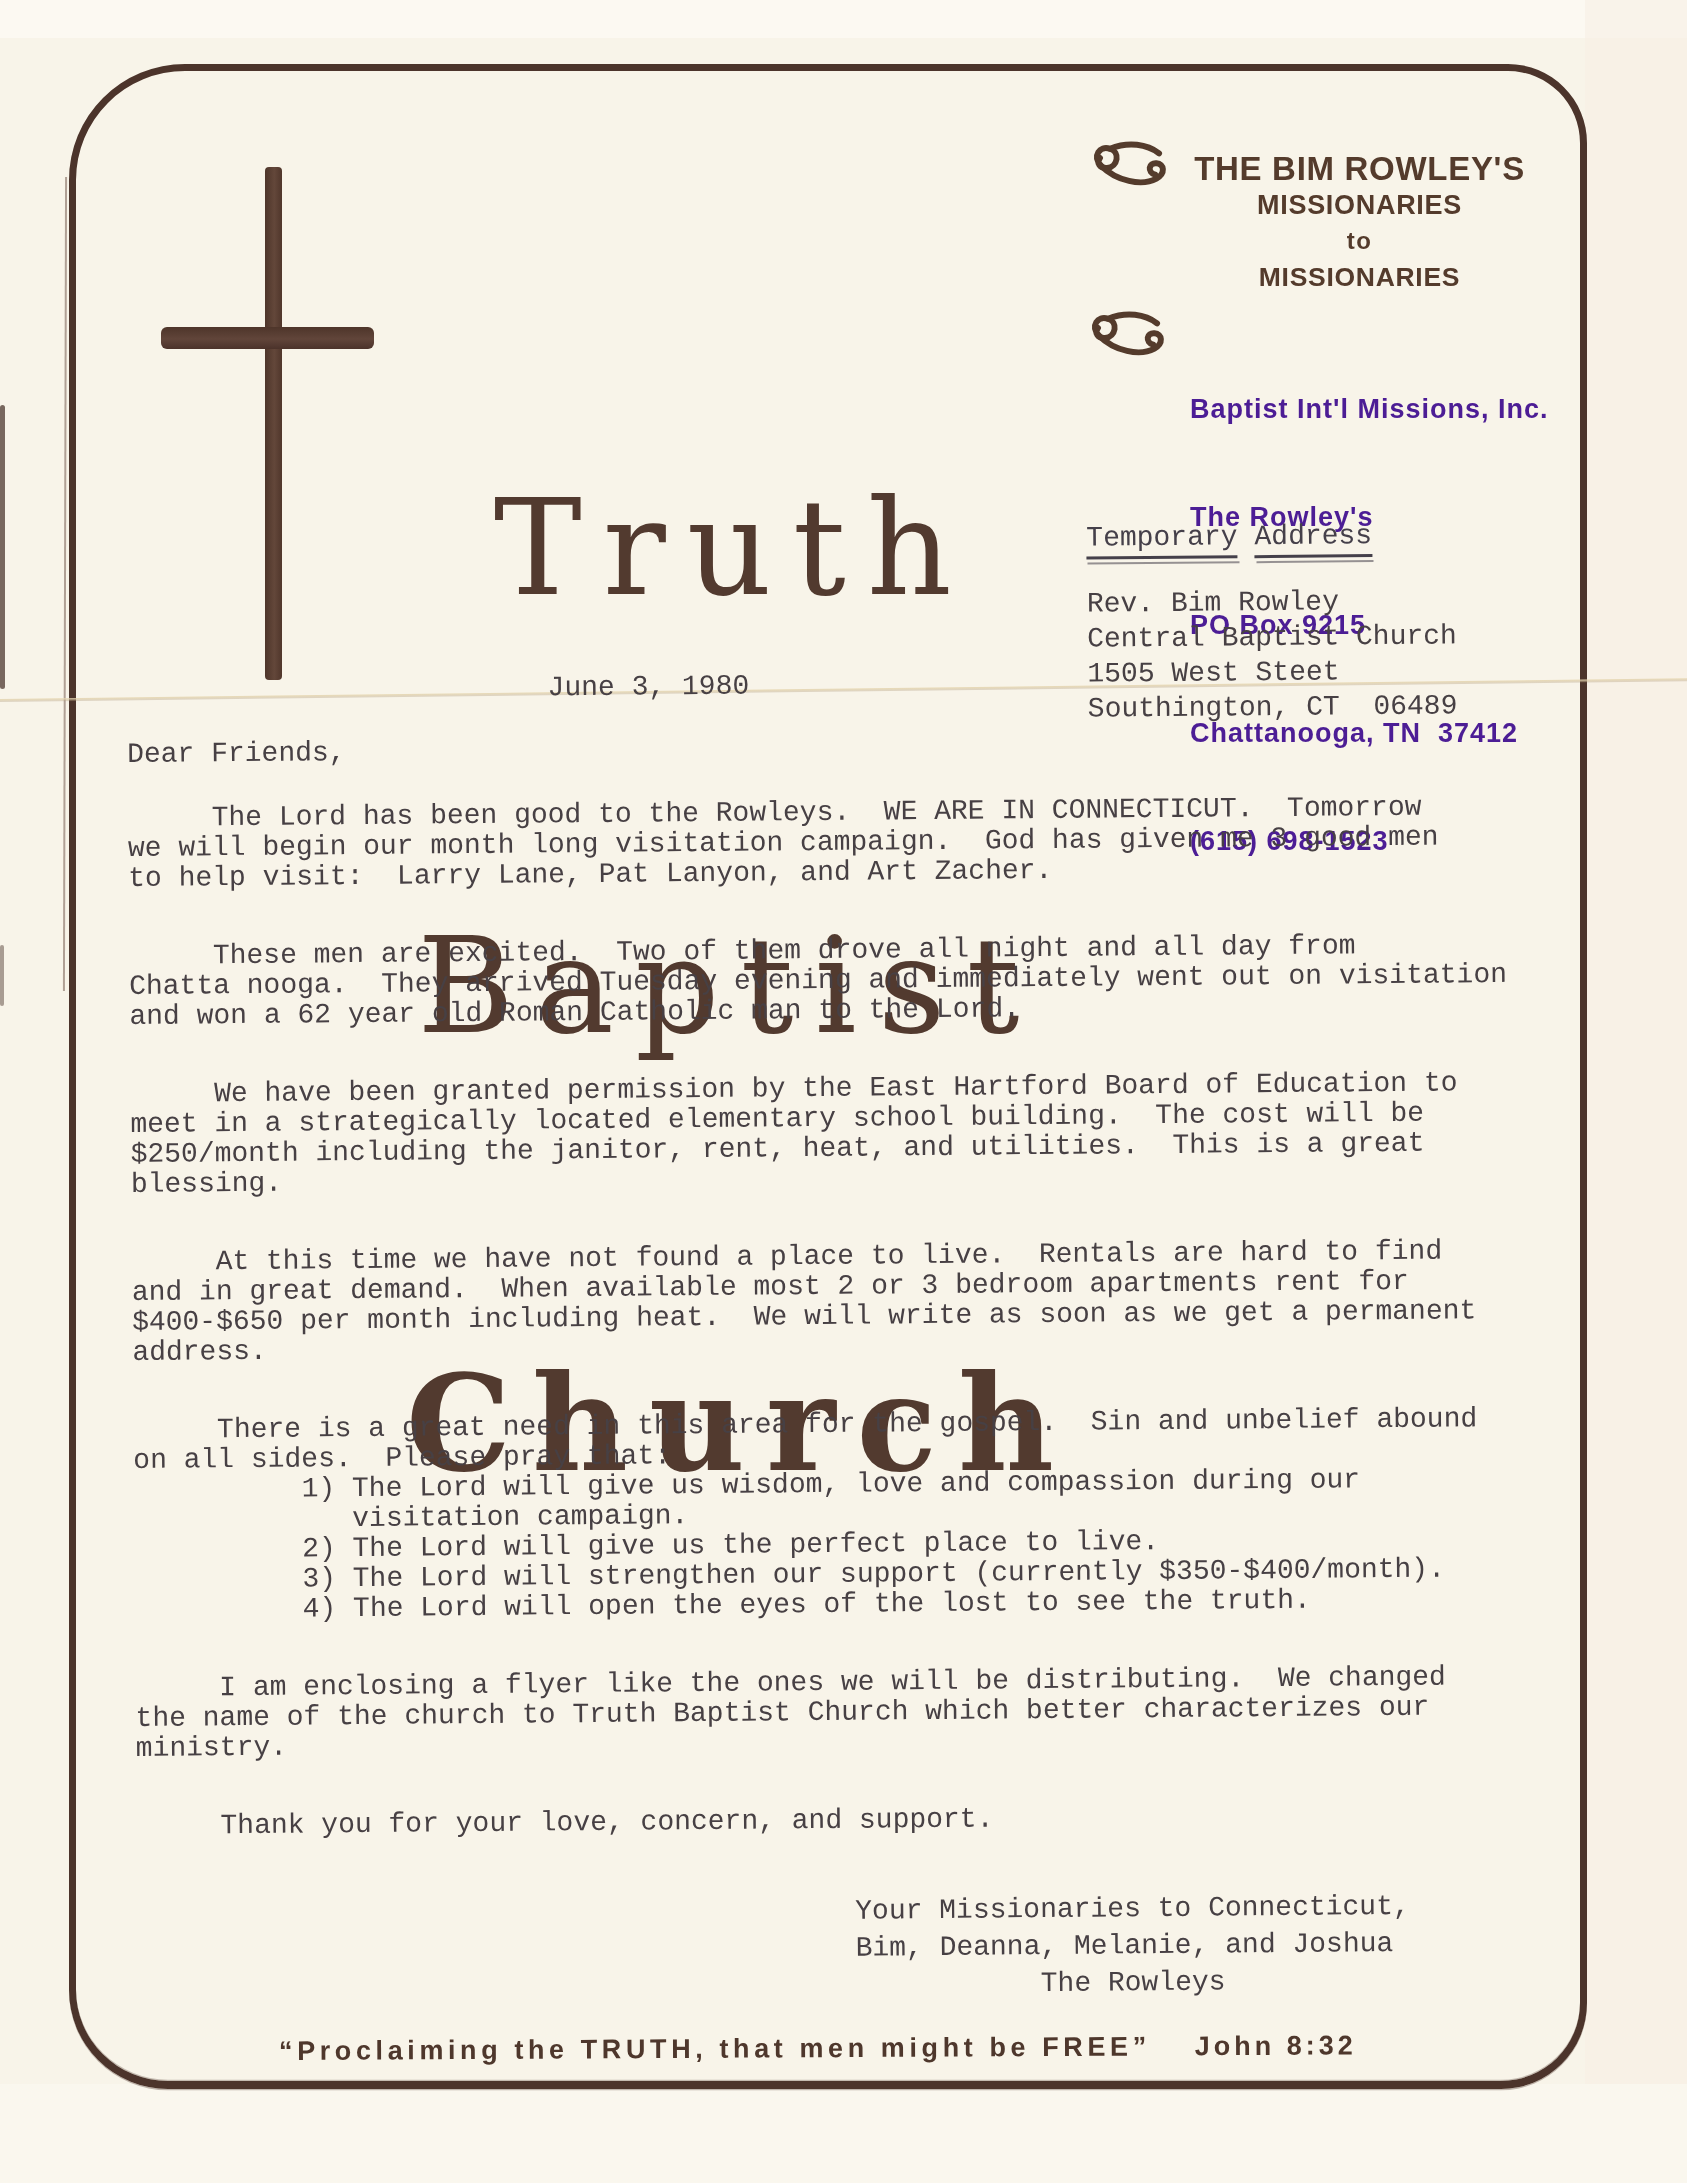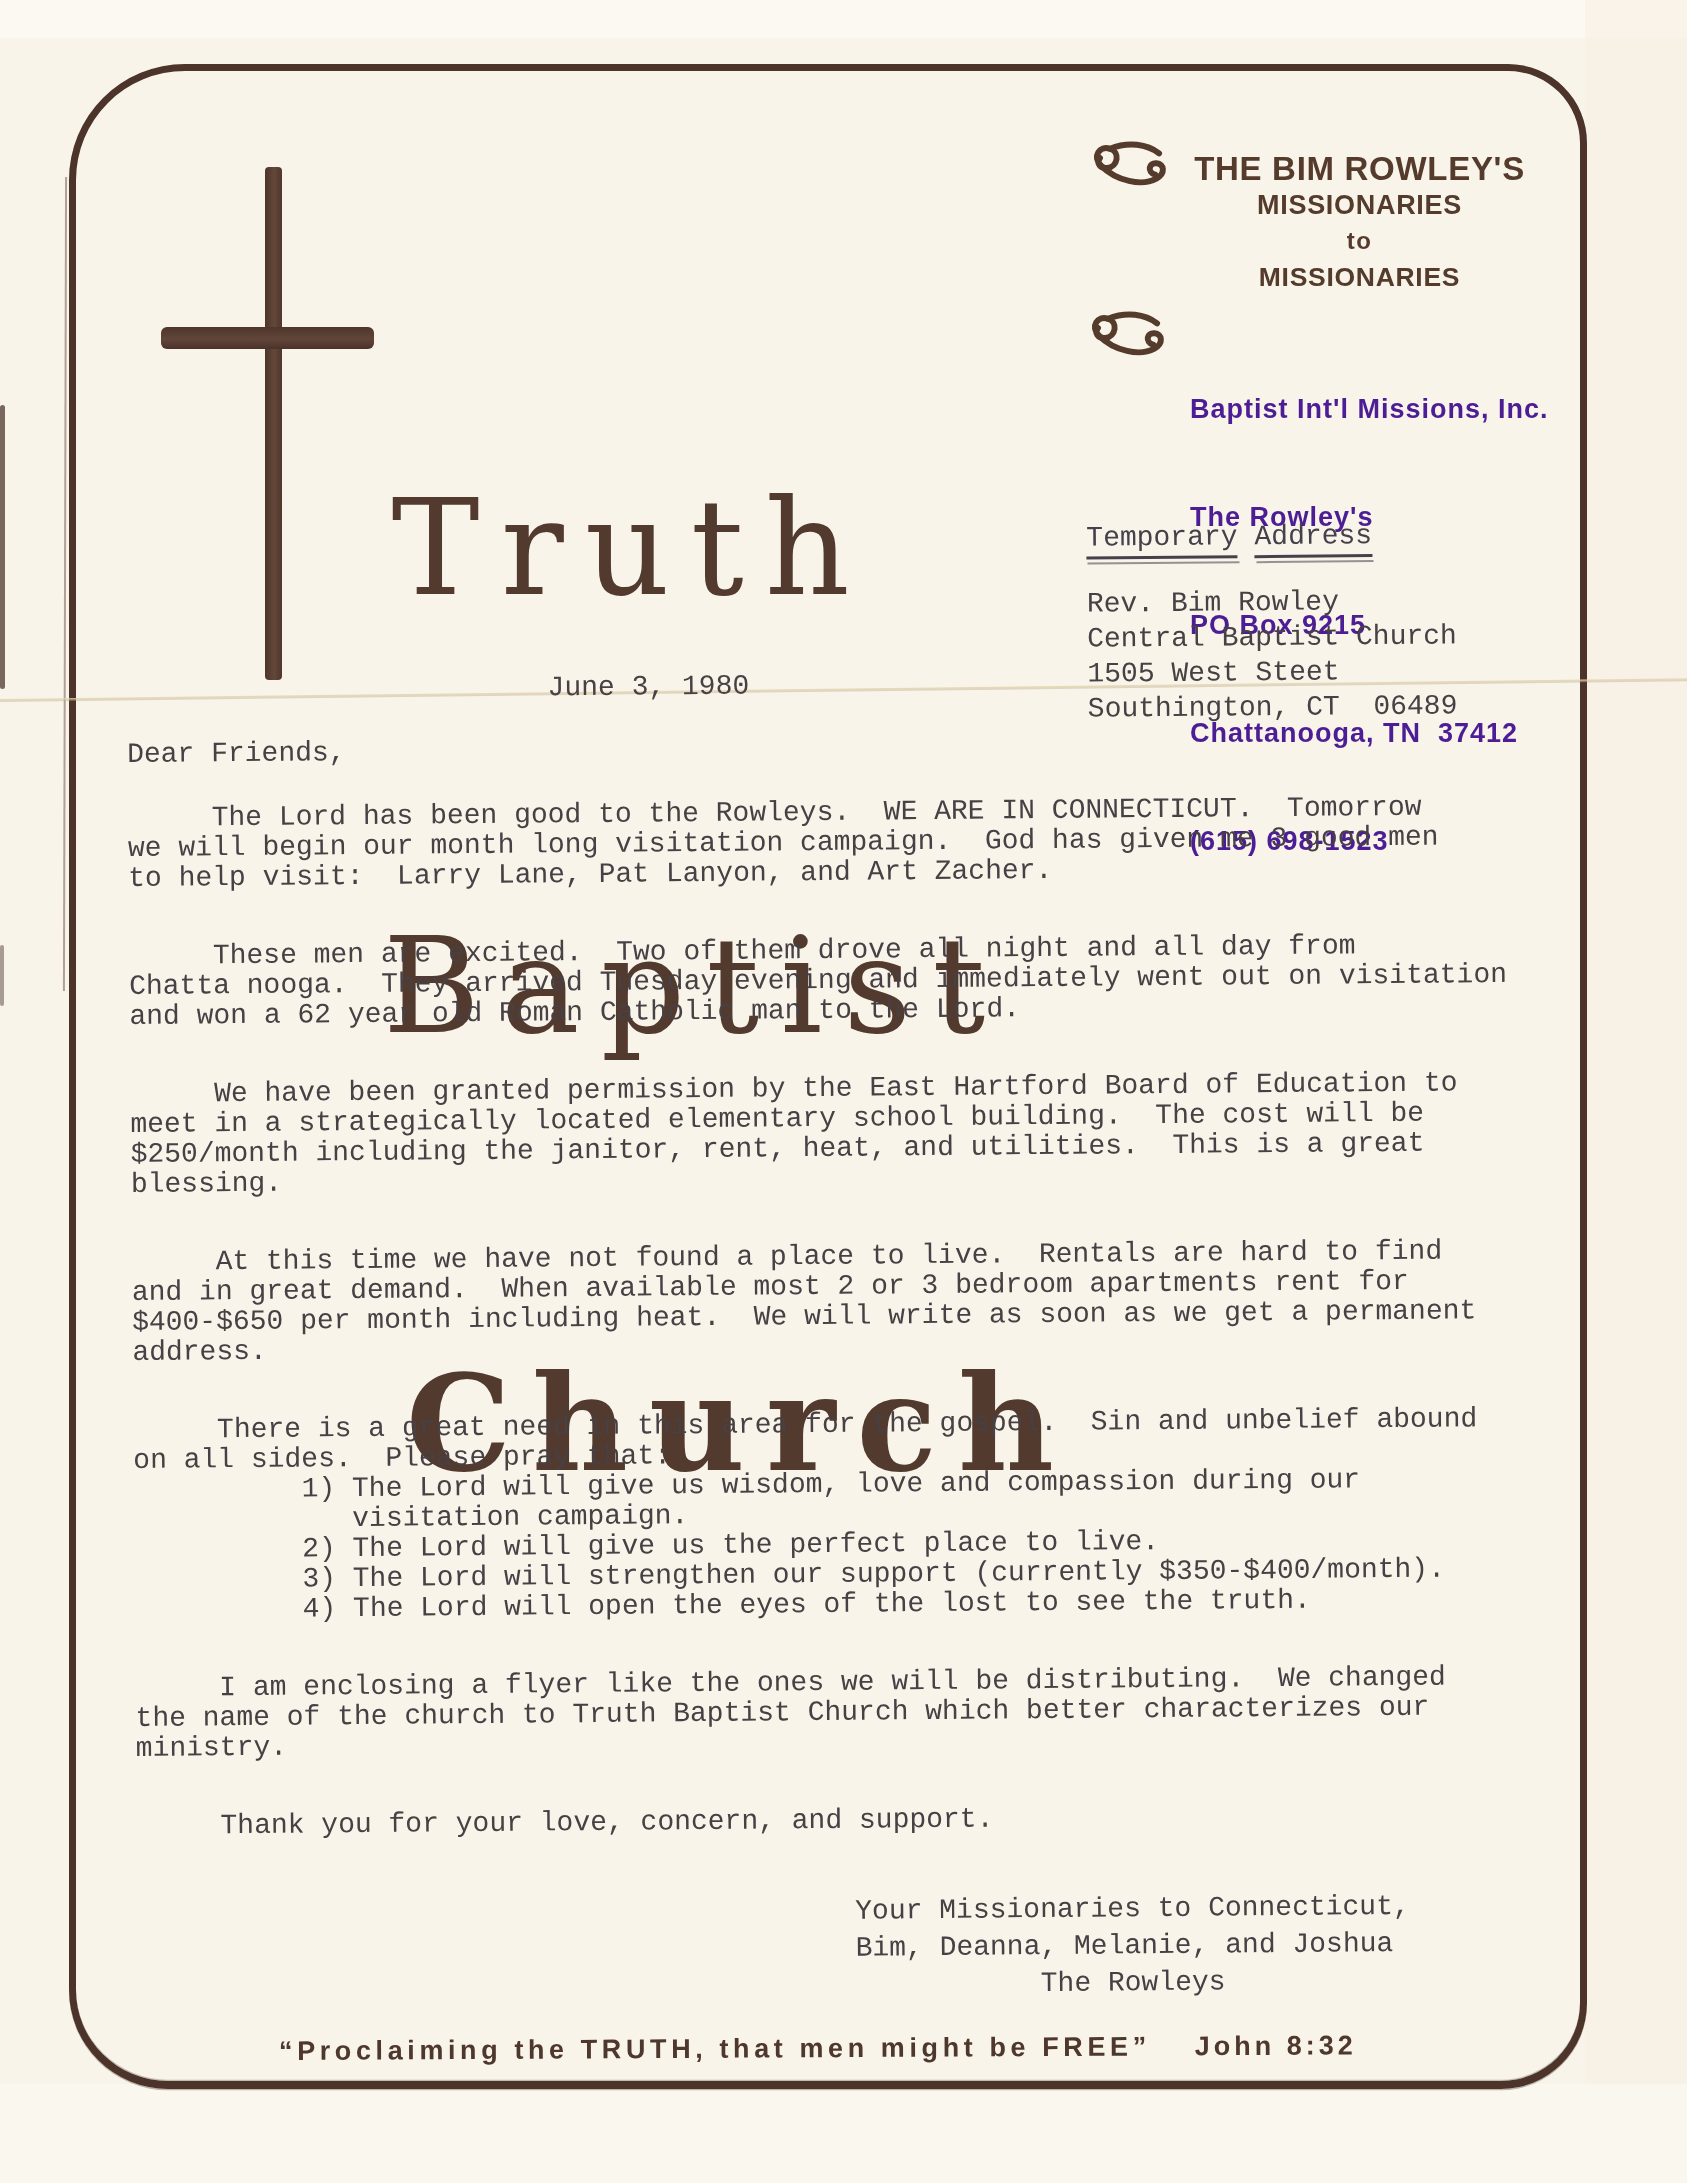--- a/index.html
+++ b/index.html
@@ -38,21 +38,21 @@
   .cross-h{
     position:absolute;left:161px;top:327px;width:213px;height:22px;border-radius:6px;
     background:linear-gradient(to bottom,#4e352a,#61453a 55%,#4b322a);
   }
 
   
   .church-title{
     position:absolute;left:383px;top:183px;
     font-family:"DejaVu Serif","Liberation Serif",serif;
     font-size:132px;line-height:146px;letter-spacing:21px;
-    color:#523a2f;white-space:pre;
+    color:#523a2f;white-space:pre;text-align:center;
   }
   .church-title .l1{padding-left:8.6px;}
   .church-title .l3{padding-left:23px;font-weight:bold;}
 
   
   .mission-block{
     position:absolute;left:1128px;top:151px;width:463px;text-align:center;
     color:#543b2c;font-weight:bold;
   }
   .mission-block .m1{font-size:33px;line-height:36px;letter-spacing:0.7px;}

